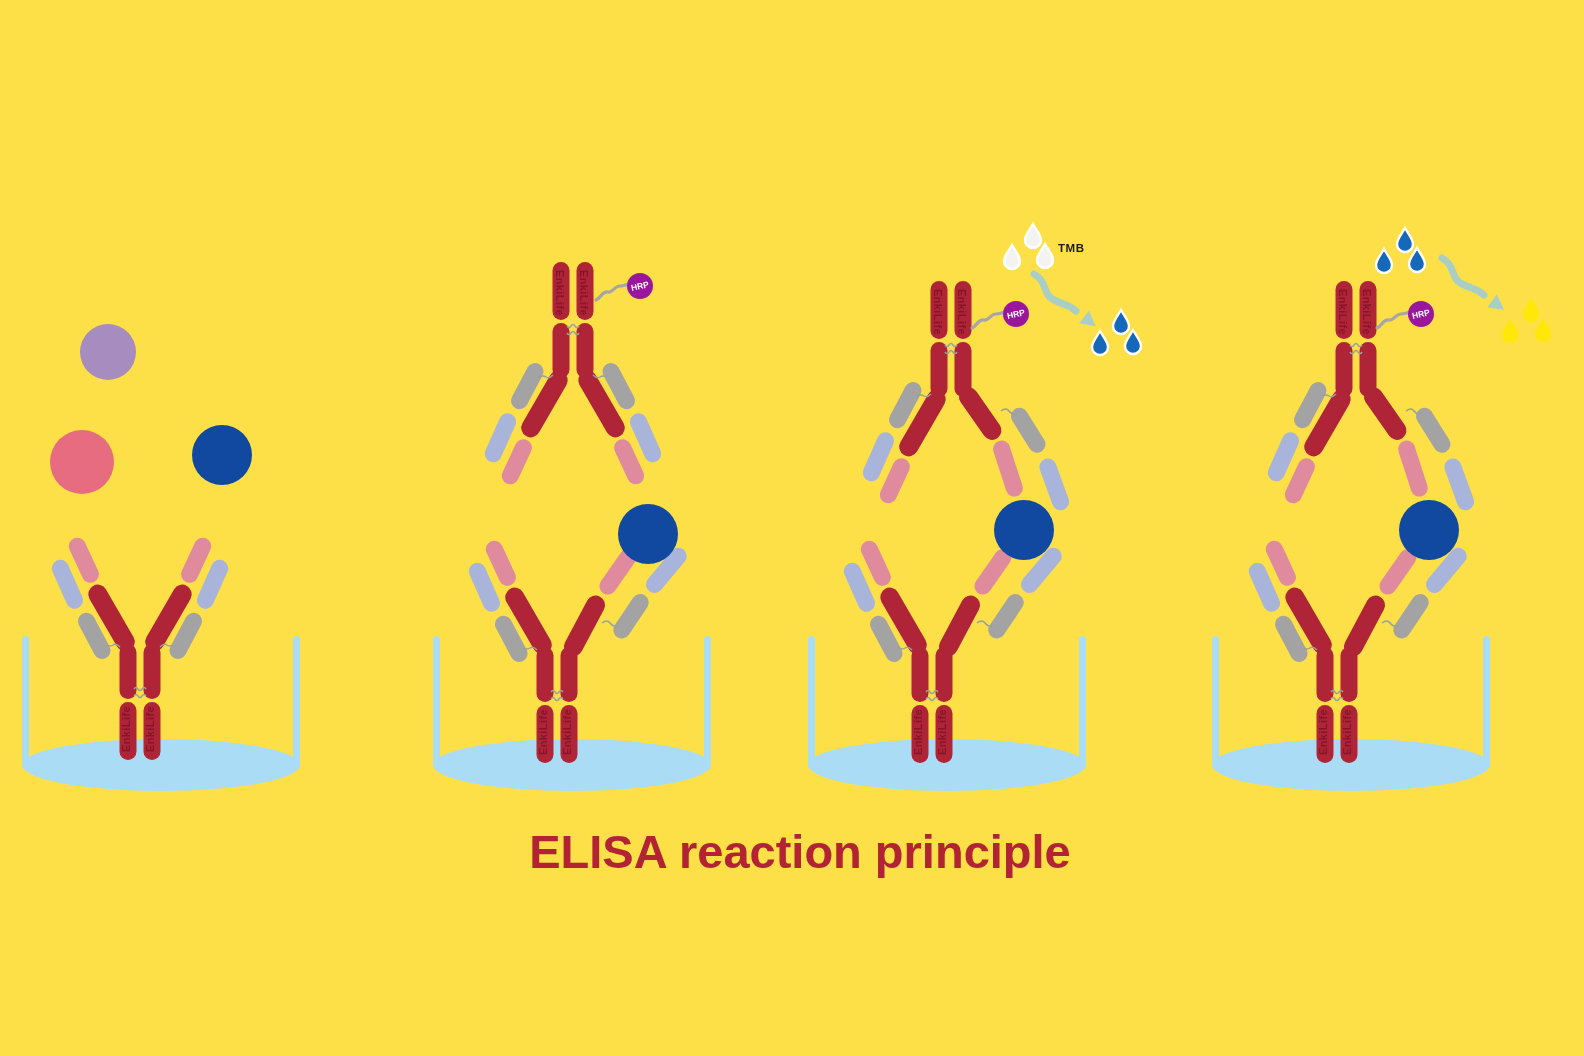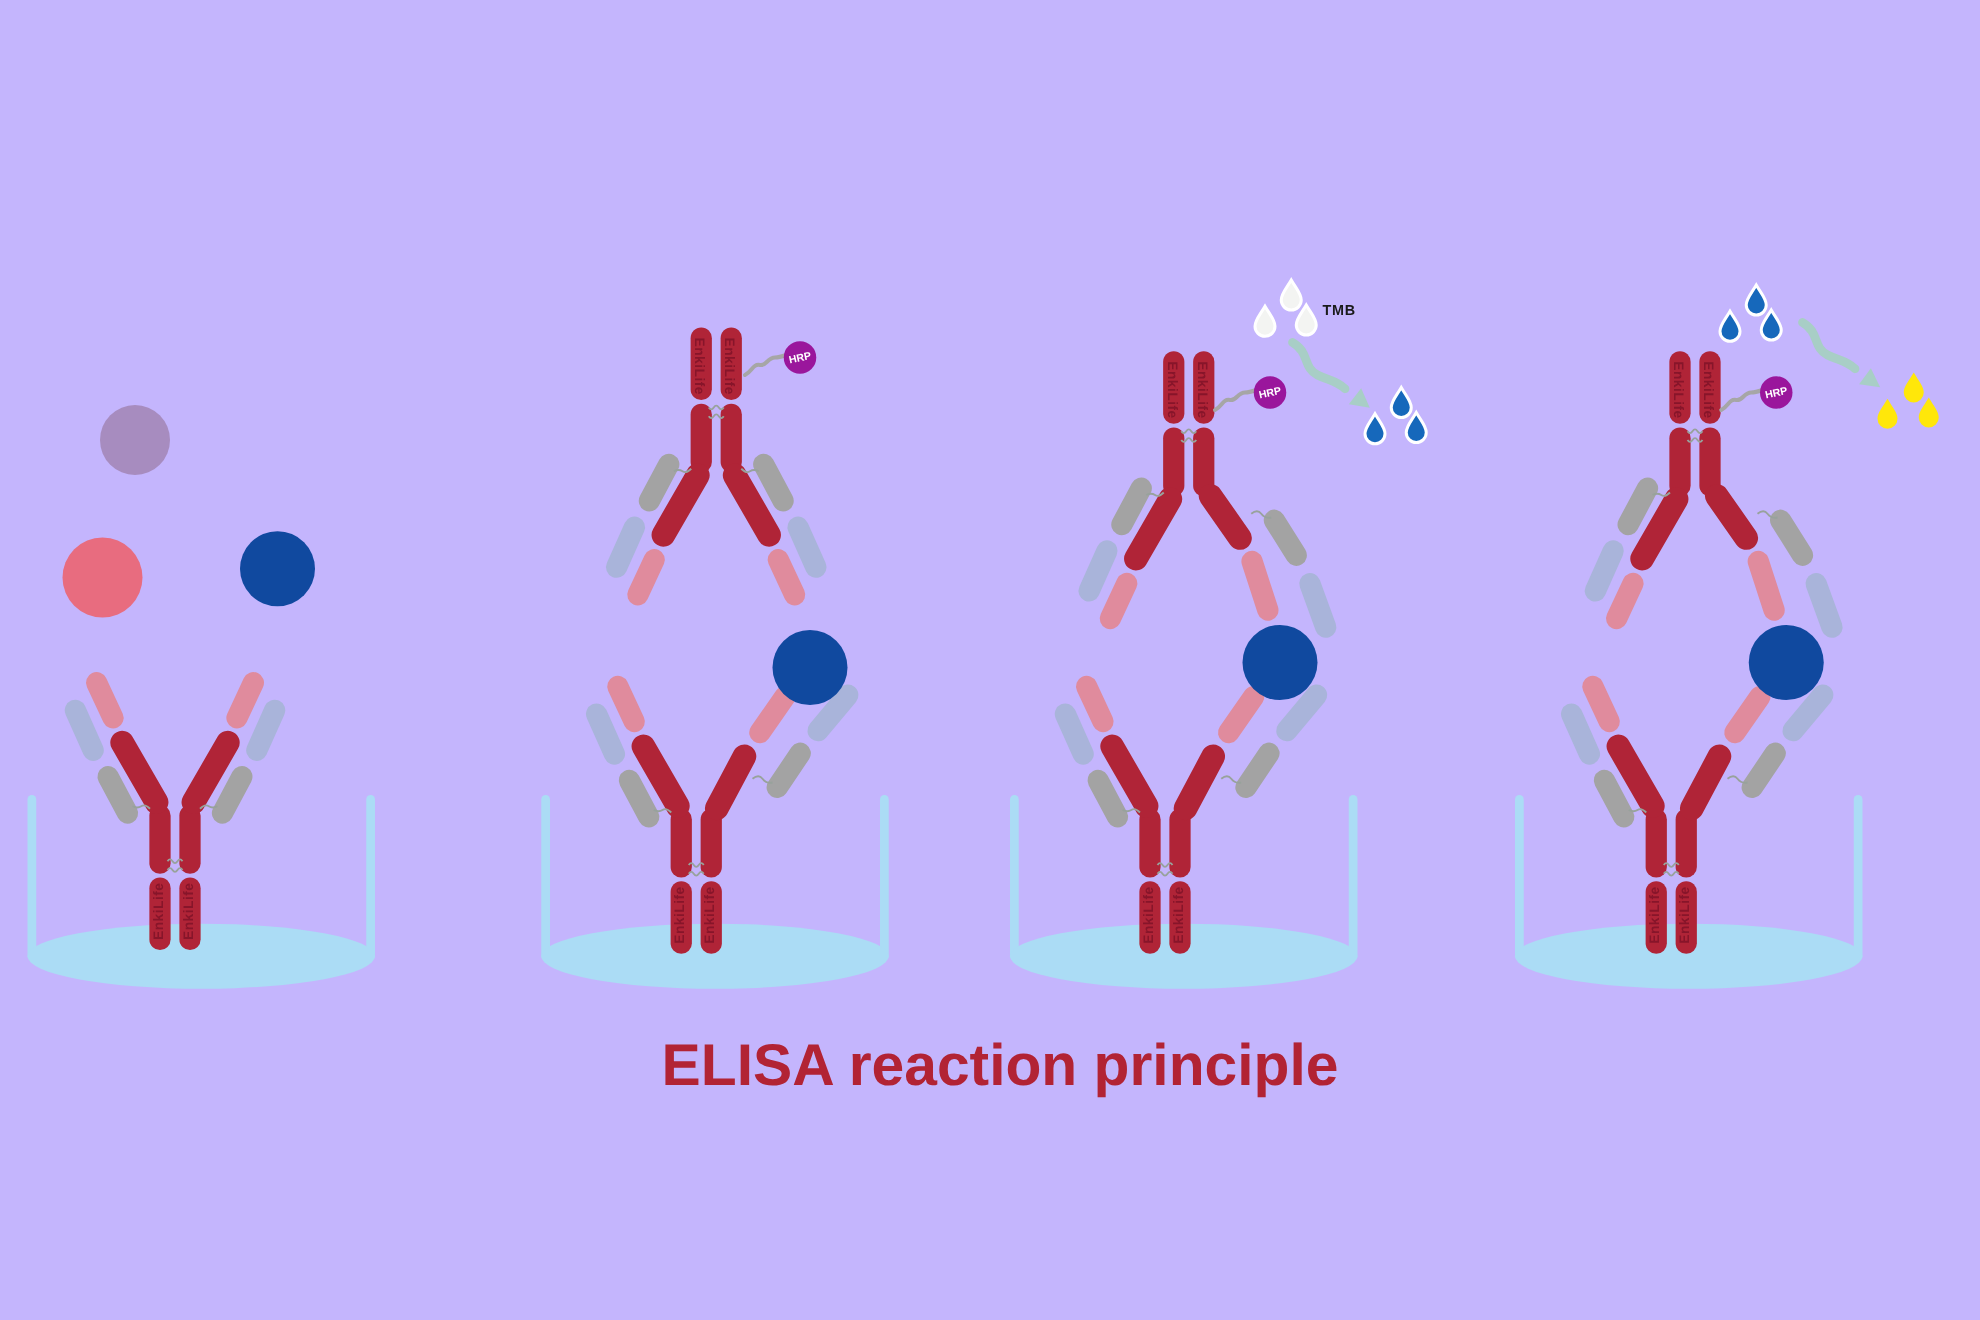--- a/index.html
+++ b/index.html
@@ -1,16 +1,16 @@
 <!DOCTYPE html>
 <html><head>
 <meta charset="utf-8">
 <style>
   html,body{margin:0;padding:0}
-  .canvas{position:relative;width:1584px;height:1056px;background:#c4b5fd;overflow:hidden;
+  .canvas{position:relative;width:1584px;height:1056px;background:#fde047;overflow:hidden;
           font-family:"Liberation Sans",sans-serif}
   svg{display:block}
   .heavy{fill:#b02437}
   .pink{fill:#e08b9d}
   .gray{fill:#a3a3a3}
   .lav{fill:#a9b4da}
   .squig{stroke:#98a29c;stroke-width:1.5;fill:none}
   .hrp-squig{stroke:#a6a6a6;stroke-width:3.2;fill:none;stroke-linecap:round}
   .well{fill:#abdcf5}
   .stem-label{fill:#87152a;font-family:"Liberation Sans",sans-serif;font-size:11px;font-weight:bold;letter-spacing:.4px}

